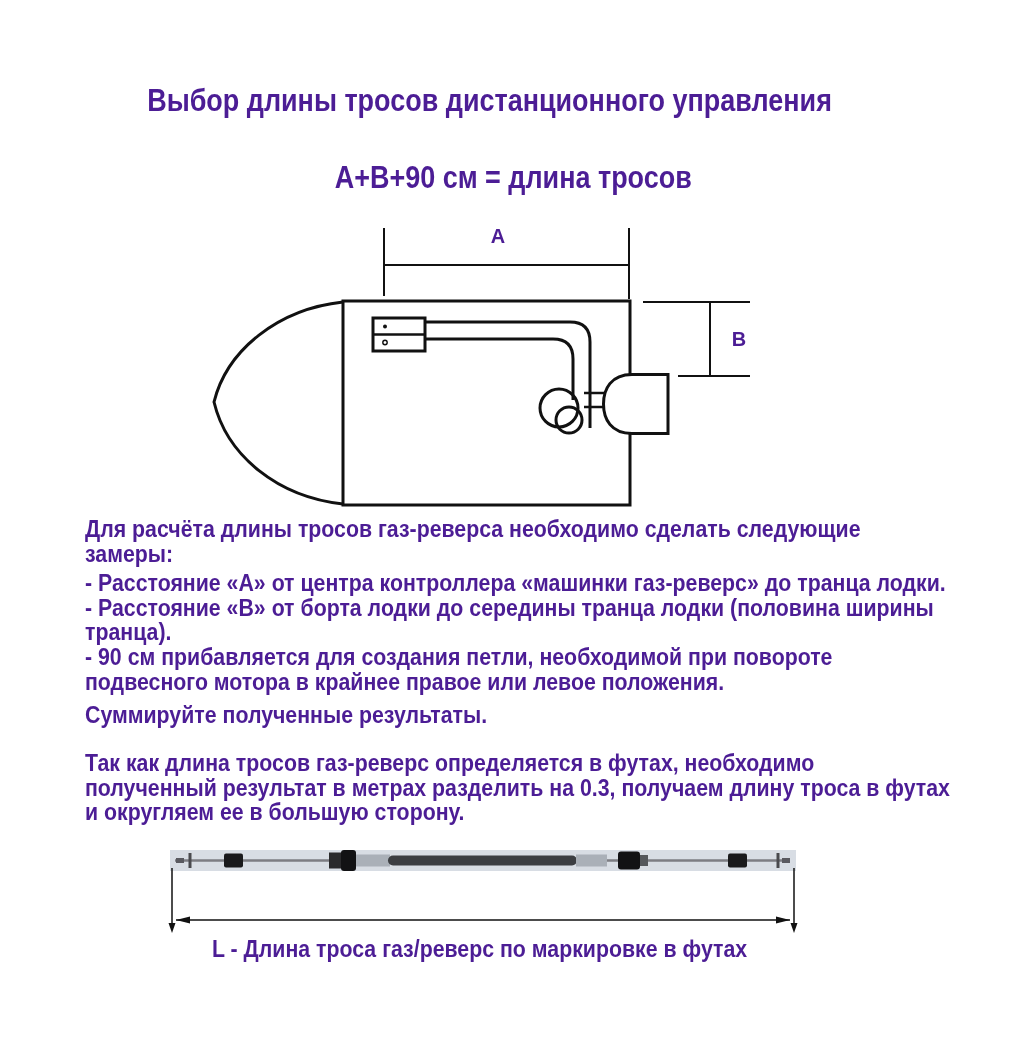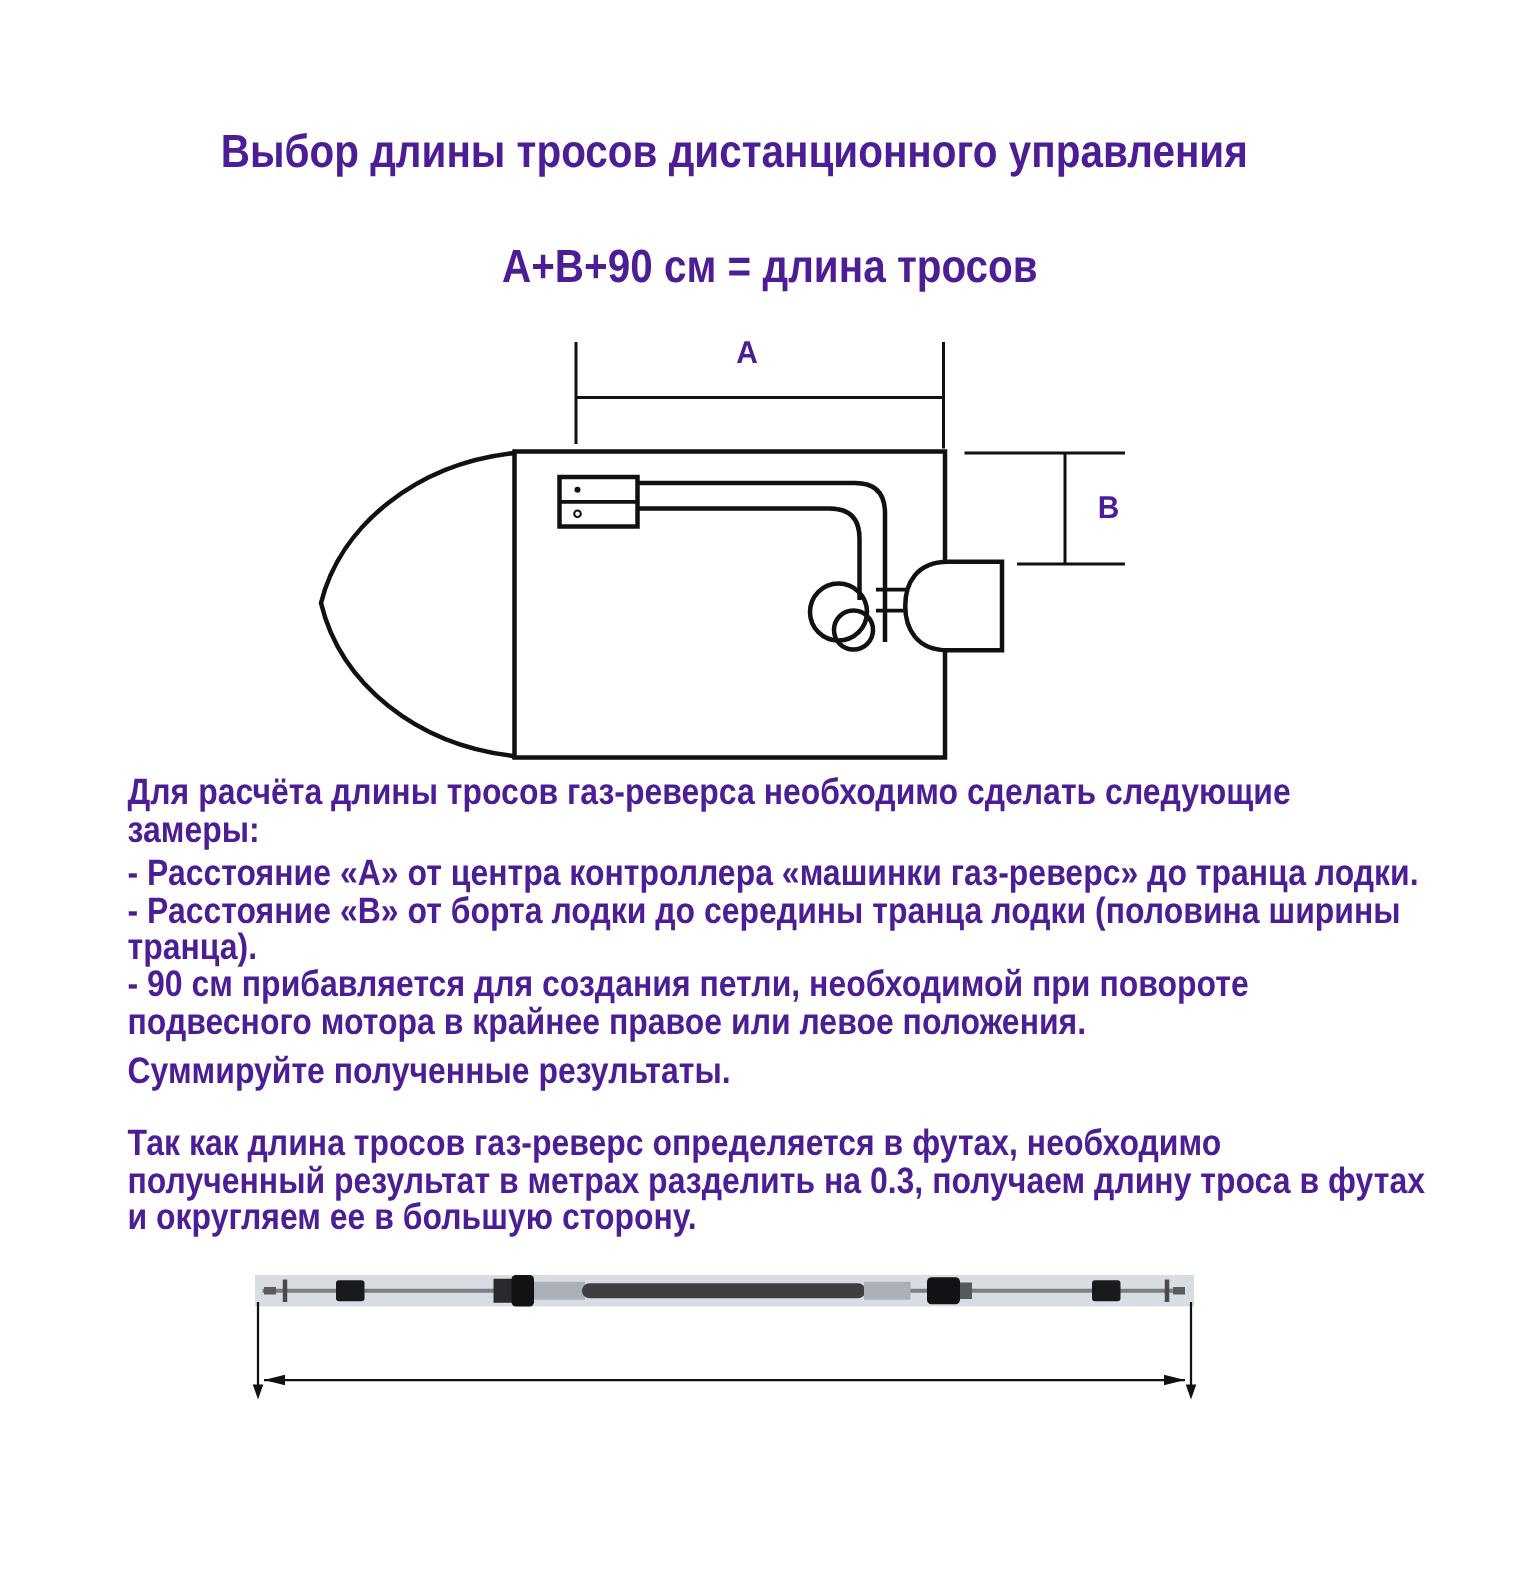--- a/index.html
+++ b/index.html
@@ -92,14 +92,15 @@
   <div class="para p-bullets">- Расстояние «А» от центра контроллера «машинки газ-реверс» до транца лодки.
 - Расстояние «В» от борта лодки до середины транца лодки (половина ширины
 транца).
 - 90 см прибавляется для создания петли, необходимой при повороте
 подвесного мотора в крайнее правое или левое положения.</div>
   <div class="para p-sum">Суммируйте полученные результаты.</div>
   <div class="para p-feet">Так как длина тросов газ-реверс определяется в футах, необходимо
 полученный результат в метрах разделить на 0.3, получаем длину троса в футах
 и округляем ее в большую сторону.</div>
 
+  <div class="row caption-row"><span class="squish">L - Длина троса газ/реверс по маркировке в футах</span></div>
 
 </div>
 
 </body></html>

